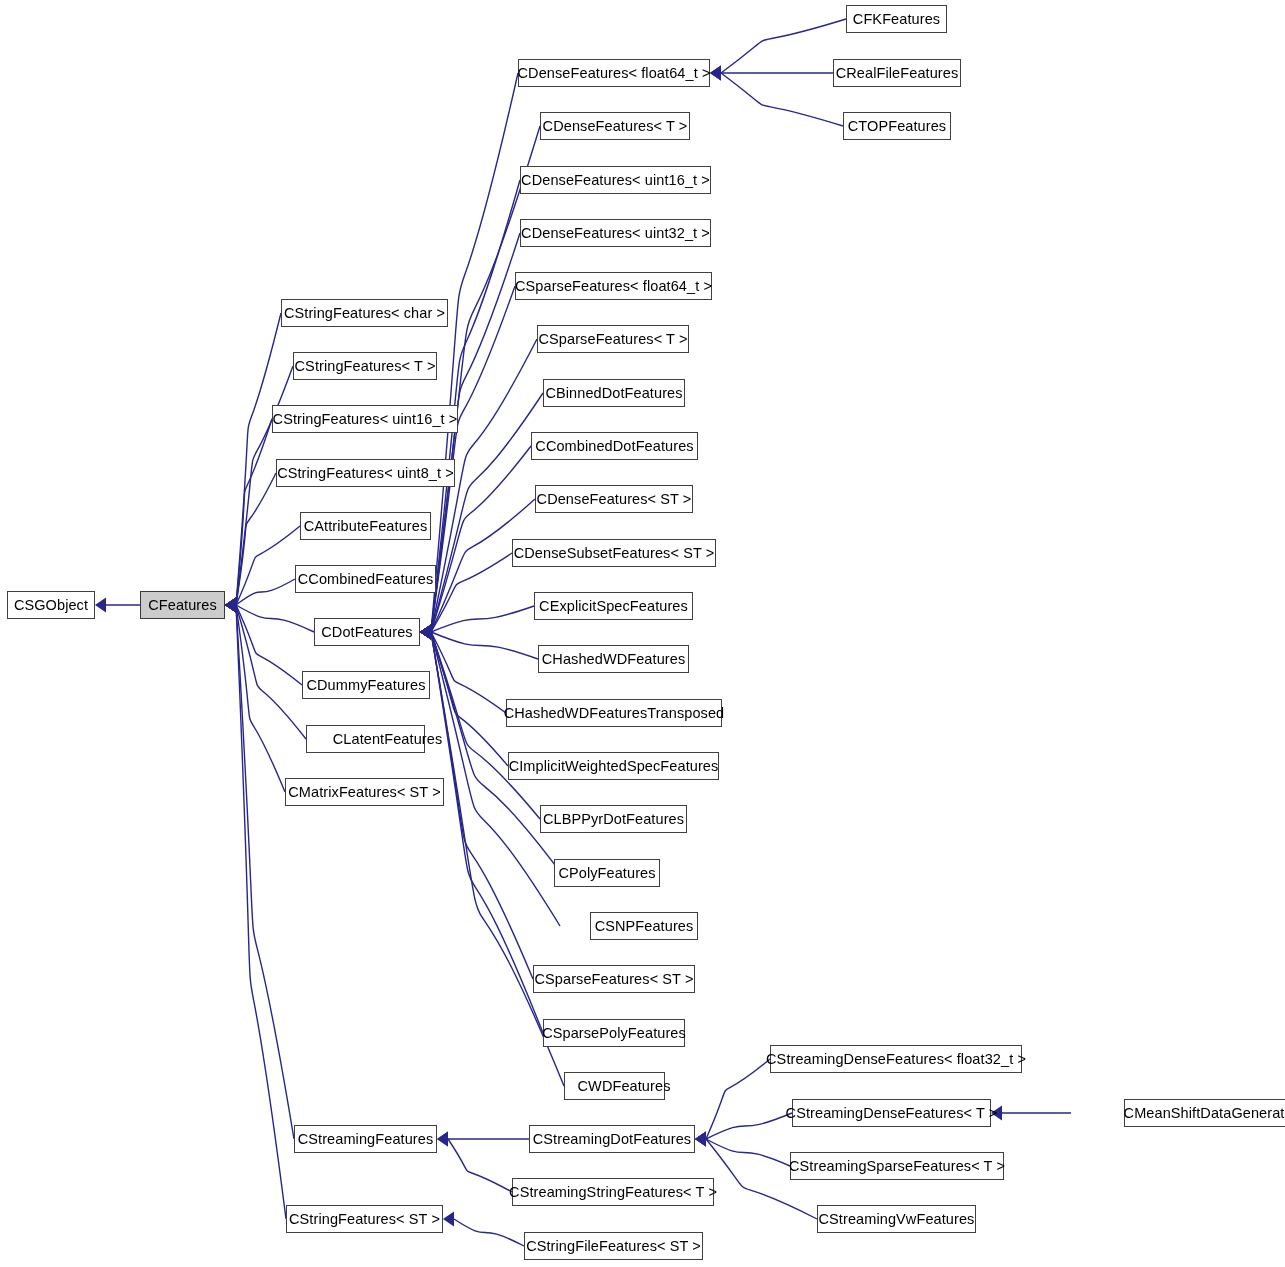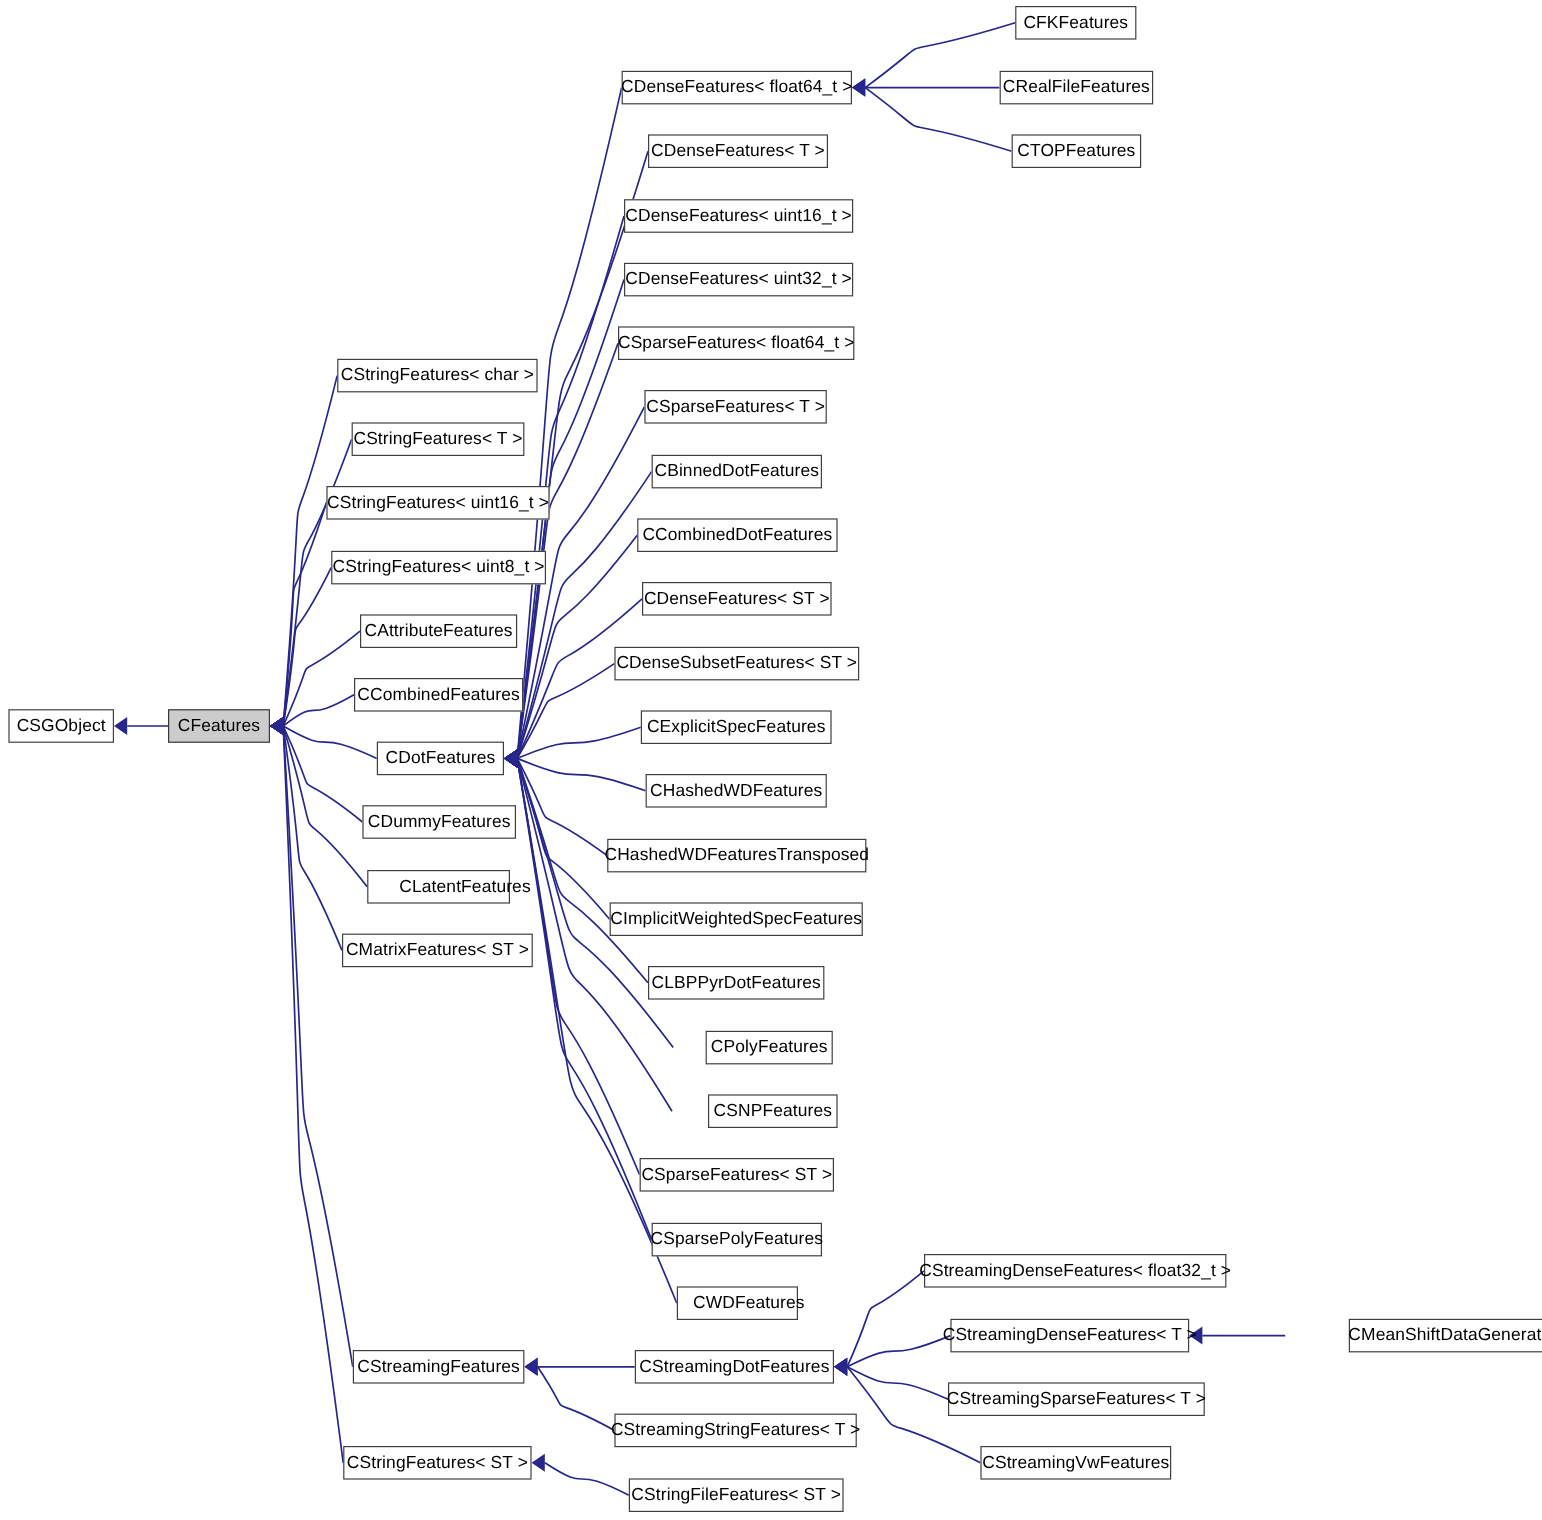--- a/index.html
+++ b/index.html
@@ -197,21 +197,21 @@
     </div>
     <div class="node" style="left: 506px; top: 699px; width: 216px; height: 28px;">
       <span>CHashedWDFeaturesTransposed</span>
     </div>
     <div class="node" style="left: 508px; top: 752px; width: 211px; height: 28px;">
       <span>CImplicitWeightedSpecFeatures</span>
     </div>
     <div class="node" style="left: 540px; top: 805px; width: 147px; height: 28px;">
       <span>CLBPPyrDotFeatures</span>
     </div>
-    <div class="node" style="left: 588px; top: 859px; width: 106px; height: 28px;">
+    <div class="node" style="left: 554px; top: 859px; width: 106px; height: 28px;">
       <span>CPolyFeatures</span>
     </div>
     <div class="node" style="left: 560px; top: 912px; width: 108px; height: 28px; margin-left: 30px;">
       <span>CSNPFeatures</span>
     </div>
     <div class="node" style="left: 533px; top: 965px; width: 162px; height: 28px;">
       <span>CSparseFeatures&lt; ST &gt;</span>
     </div>
     <div class="node" style="left: 543px; top: 1019px; width: 142px; height: 28px;">
       <span>CSparsePolyFeatures</span>

